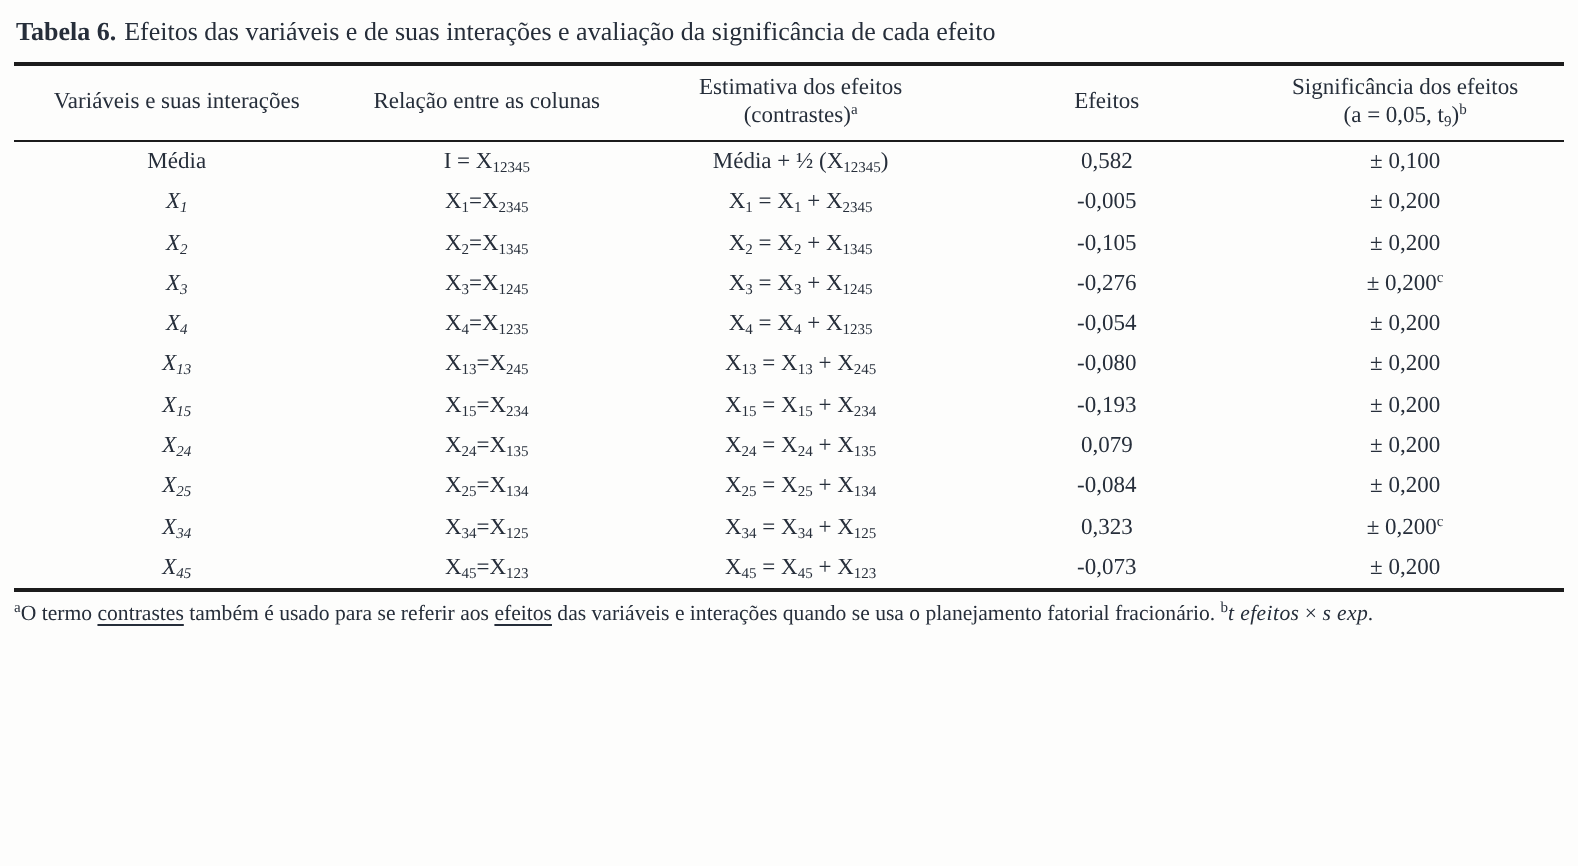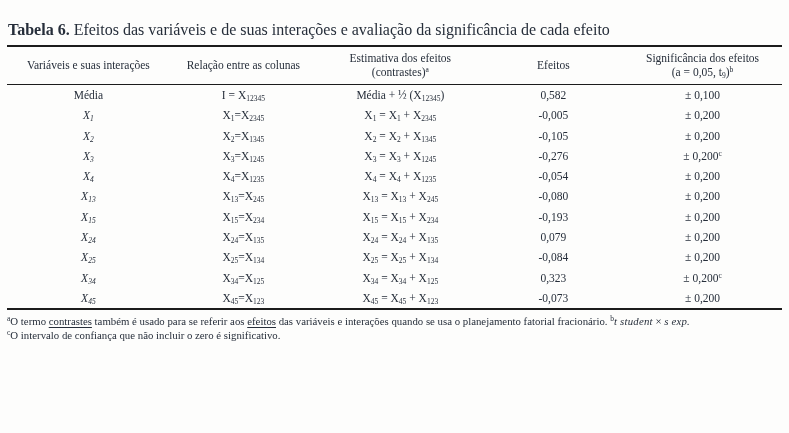--- a/index.html
+++ b/index.html
@@ -8,21 +8,21 @@
     --bg:#fdfdfc;
   }
   html,body{margin:0;padding:0;}
   body{
     width:789px;height:433px;overflow:hidden;
     background:var(--bg);
     font-family:"Liberation Serif","DejaVu Serif",serif;
     color:var(--text);
   }
   .page{padding:5px 7px 0 7px;}
-  .caption{font-size:16px;margin:17px 1px 8px 1px;line-height:15px;}
+  .caption{font-size:13px;margin:3px 1px 8px 1px;line-height:15px;}
   .caption .bold{font-weight:bold;margin-right:4px;}
   table{
     width:100%;
     border-collapse:collapse;
     table-layout:fixed;
     border-top:2px solid var(--rule);
     border-bottom:2px solid var(--rule);
   }
   thead th{
     border-bottom:1.3px solid var(--rule);
@@ -149,17 +149,16 @@
           <td><i>X<sub>45</sub></i></td>
           <td>X<sub>45</sub>=X<sub>123</sub></td>
           <td>X<sub>45</sub> = X<sub>45</sub> + X<sub>123</sub></td>
           <td>-0,073</td>
           <td>± 0,200</td>
         </tr>
       </tbody>
   </table>
 
   <div class="footnotes">
-    <div><sup>a</sup>O termo <u>contrastes</u> também é usado para se referir aos <u>efeitos</u> das variáveis e interações quando se usa o planejamento fatorial fracionário. <sup>b</sup><i>t student</i> × <i>s exp.</i></div>
-    <div><sup>c</sup>O intervalo de confiança que não incluir o zero é significativo.</div>
+    <div><sup>a</sup>O termo <u>contrastes</u> também é usado para se referir aos <u>efeitos</u> das variáveis e interações quando se usa o planejamento fatorial fracionário. <sup>b</sup><i>t efeitos</i> × <i>s exp.</i></div>
   </div>
 
 </div>
 
 </body></html>

